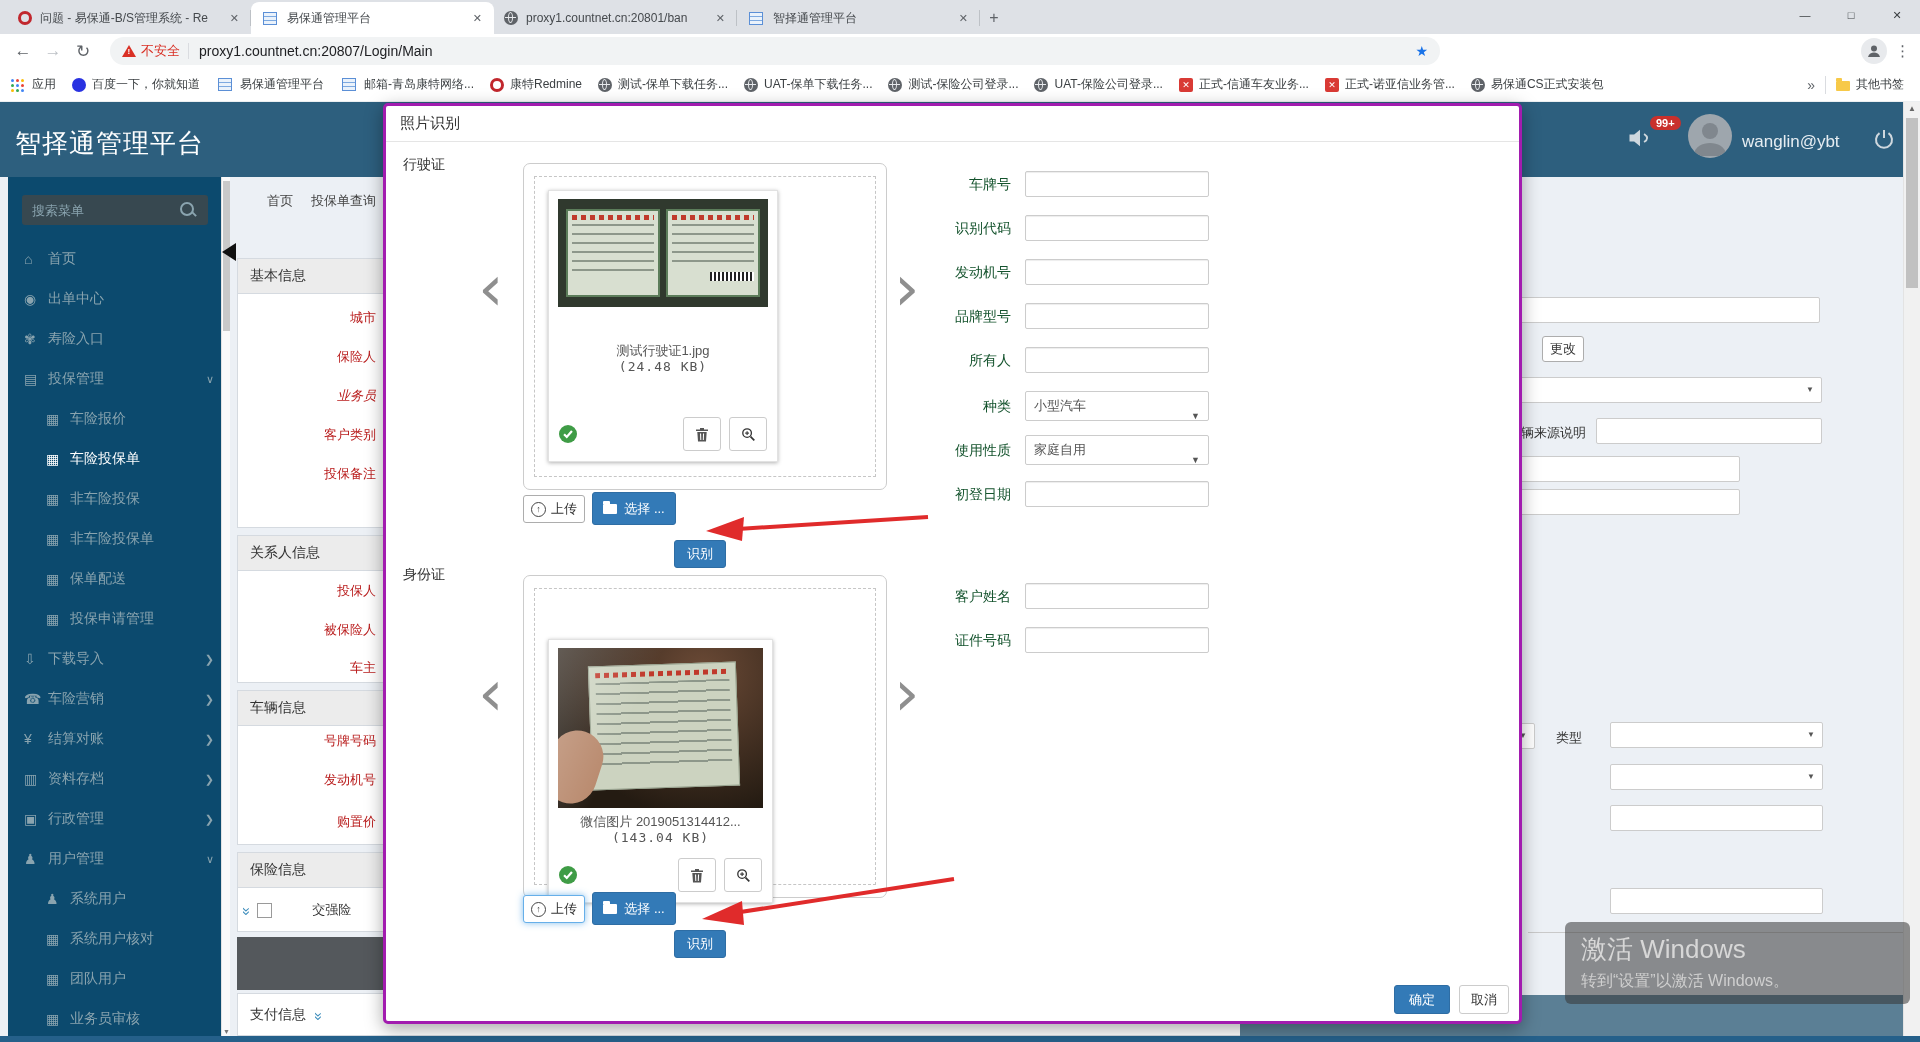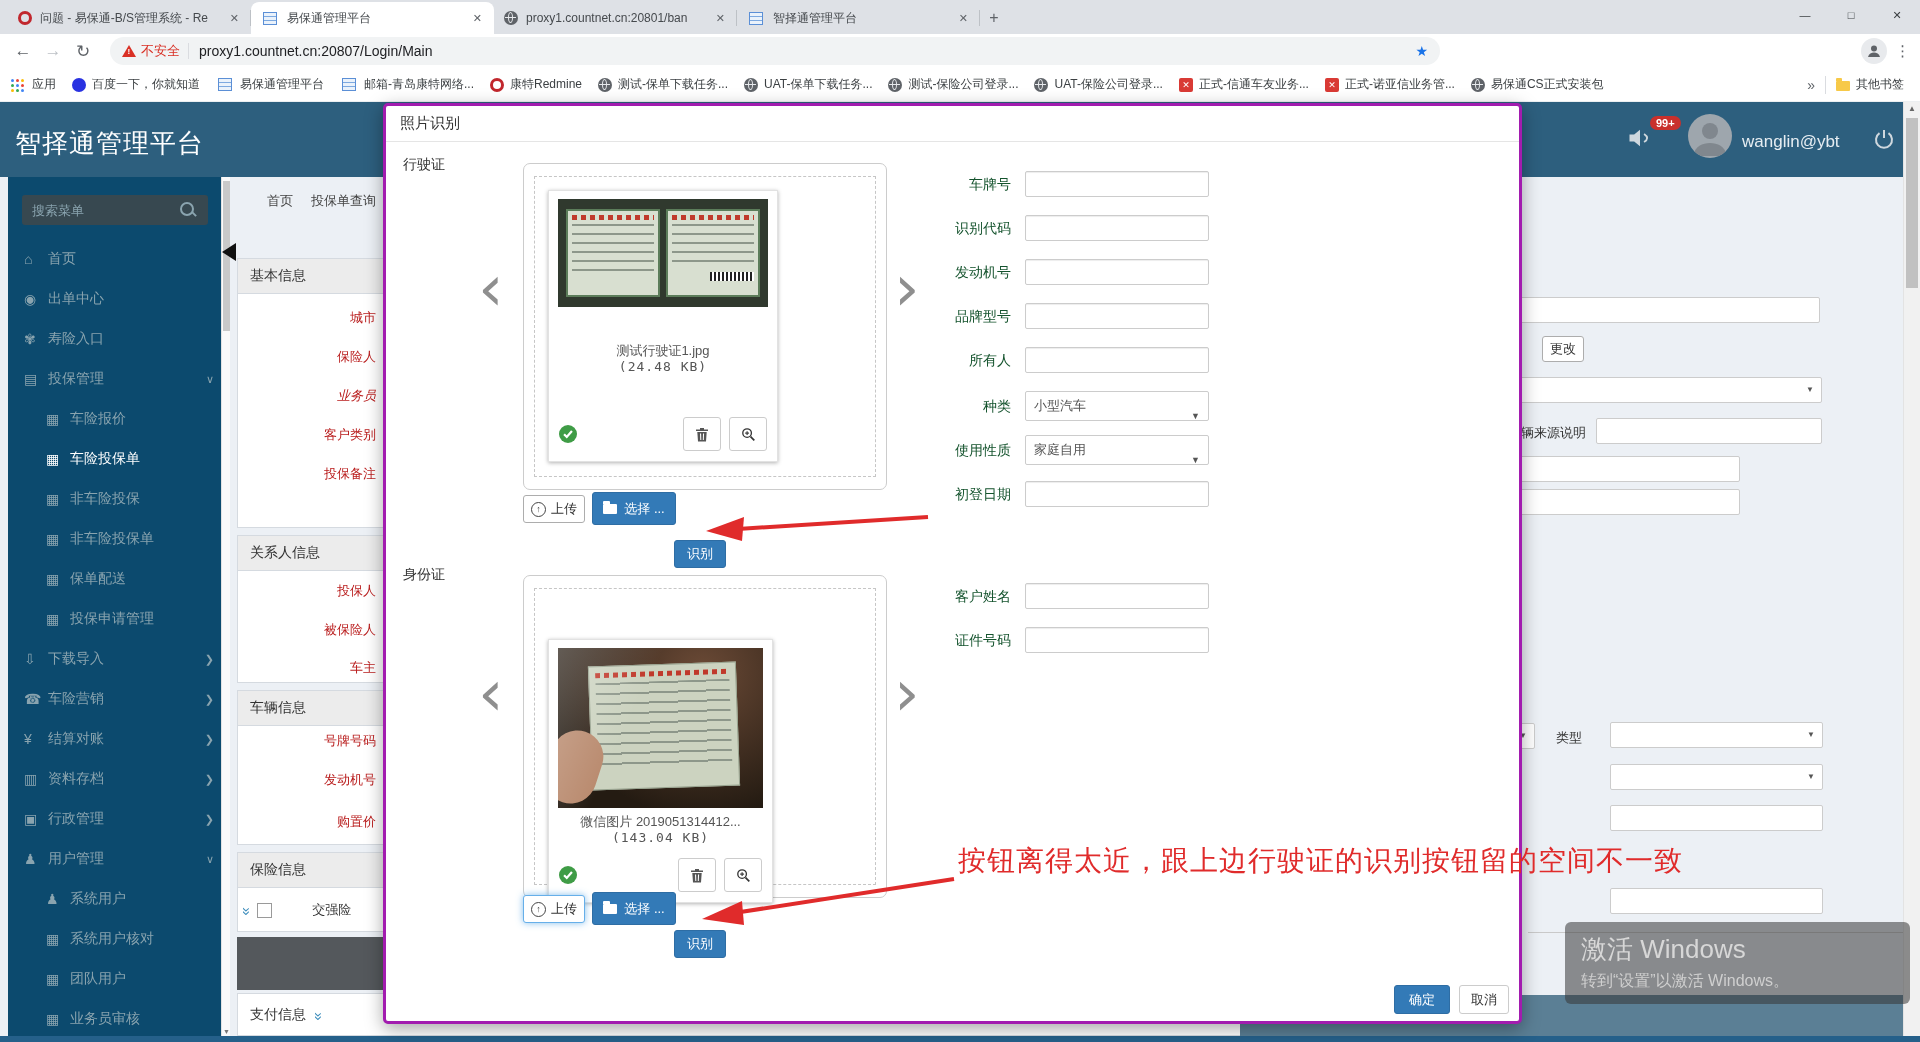--- a/index.html
+++ b/index.html
@@ -602,19 +602,18 @@
       <span class="arr">▼</span>
     </div>
     <div class="frow-label" style="top:374px;">初登日期</div>
     <input class="finput" style="top: 375px;">
 
     <div class="frow-label" style="top:476px;">客户姓名</div>
     <input class="finput" style="top: 477px;">
     <div class="frow-label" style="top:520px;">证件号码</div>
     <input class="finput" style="top: 521px;">
 
-    <div class="annotation">按钮离得太近，跟上边行驶证的识别按钮留的空间不一致</div>
 
     <div class="btn-blue" style="left:1008px;top:879px;width:56px;height:29px;">确定</div>
     <div class="btn-white" style="left:1073px;top:879px;width:50px;height:29px;">取消</div>
   </div>
 
 </div>
 
 </body></html>

